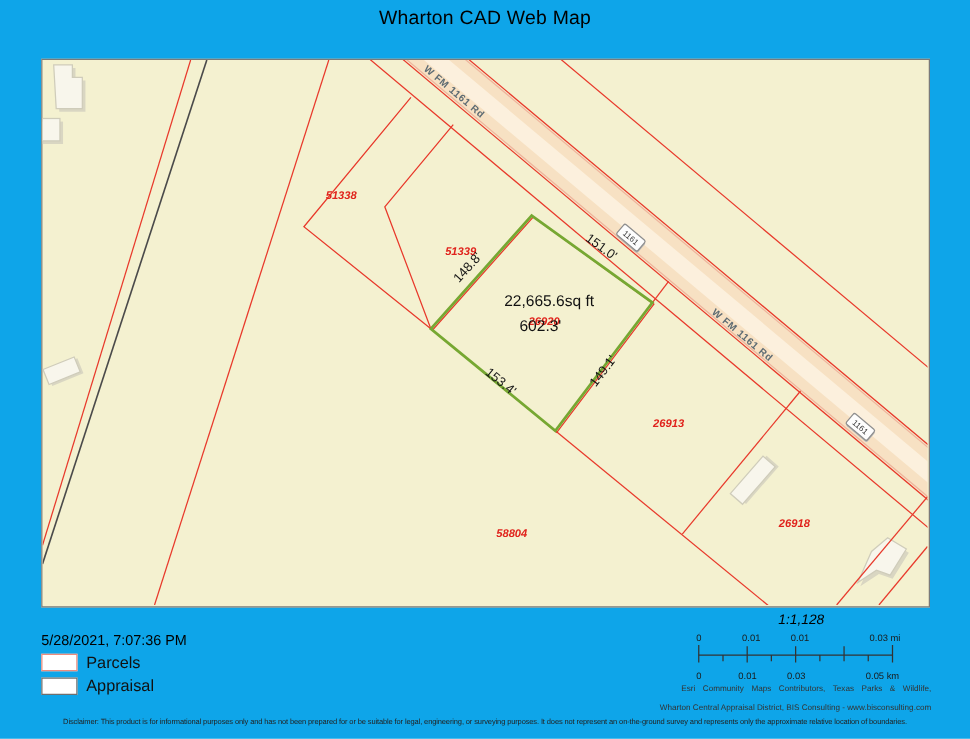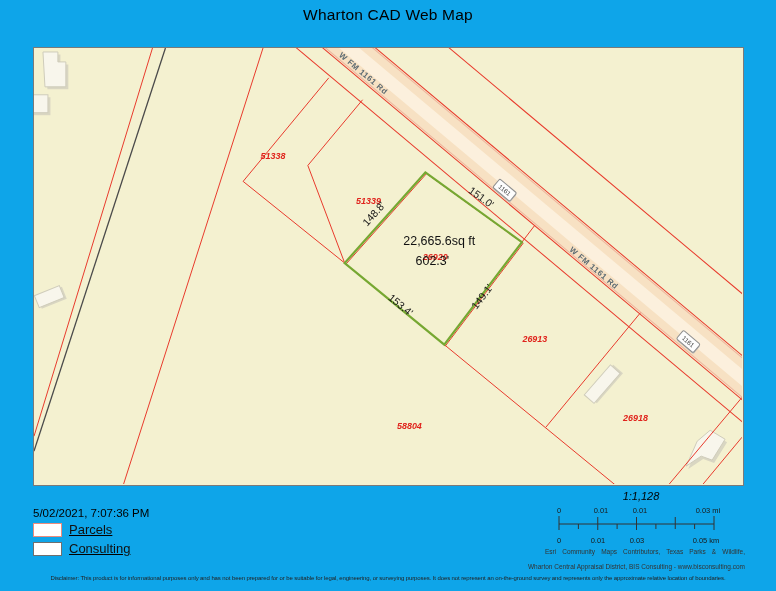--- a/index.html
+++ b/index.html
@@ -9,21 +9,21 @@
     font-size:15.5px;color:#000;letter-spacing:.2px;}
   .map-frame{position:absolute;left:33px;top:47px;width:711px;height:439px;
     border:1.5px solid #7a7a7a;box-sizing:border-box;background:#f4f1d0;overflow:hidden;}
   svg text{font-family:"Liberation Sans",sans-serif;}
   .parcel-id{font-size:9px;font-weight:bold;font-style:italic;fill:#e0231c;}
   .dim-lbl{font-size:10.5px;fill:#161616;}
   .big-lbl{font-size:12.5px;fill:#111;}
   .road-lbl{font-size:8px;font-weight:bold;fill:#5d6b73;letter-spacing:.6px;}
   .shield-txt{font-size:6.5px;fill:#3c3c3c;}
   .timestamp{position:absolute;left:33px;top:507px;font-size:11.5px;color:#000;}
-  .legend-row{position:absolute;left:33px;display:flex;align-items:center;text-decoration:underline;}
+  .legend-row{position:absolute;left:33px;display:flex;align-items:center;}
   .legend-swatch{width:29px;height:14px;background:#fff;box-sizing:border-box;margin-right:7px;}
   .sw-parcels{border:1.5px solid #ec8c7d;}
   .sw-abstracts{border:1.5px solid #6f6f6f;}
   .legend-label{font-size:13px;color:#111;}
   .scale-ratio{position:absolute;left:581px;top:490px;width:120px;text-align:center;
     font-size:11px;color:#000;font-style:italic;}
   .scalebar-svg{position:absolute;left:548px;top:502px;}
   .scale-num{font-size:7.5px;fill:#1a1a1a;}
   .attr1{position:absolute;right:31px;top:548px;width:200px;font-size:6.5px;color:#333;
     text-align:justify;text-align-last:justify;line-height:8px;}
@@ -114,29 +114,29 @@
 
       <text class="big-lbl" x="407" y="198" text-anchor="middle">22,665.6sq ft</text>
       <text class="big-lbl" x="400" y="218" text-anchor="middle">602.3'</text>
       <text class="dim-lbl" text-anchor="middle" transform="translate(344,169) rotate(-48)">148.8'</text>
       <text class="dim-lbl" text-anchor="middle" transform="translate(447,153) rotate(36)">151.0'</text>
       <text class="dim-lbl" text-anchor="middle" transform="translate(366,261) rotate(39)">153.4'</text>
       <text class="dim-lbl" text-anchor="middle" transform="translate(453,252) rotate(-53)">149.1'</text>
     </svg>
   </div>
 
-  <div class="timestamp">5/02/2021, 7:07:36 PM</div>
+  <div class="timestamp">5/28/2021, 7:07:36 PM</div>
 
   <div class="legend-row" style="top:522px;">
     <span class="legend-swatch sw-parcels"></span>
     <span class="legend-label">Parcels</span>
   </div>
   <div class="legend-row" style="top:541px;">
     <span class="legend-swatch sw-abstracts"></span>
-    <span class="legend-label">Consulting</span>
+    <span class="legend-label">Appraisal</span>
   </div>
 
   <div class="scale-ratio">1:1,128</div>
 
   <svg class="scalebar-svg" width="210" height="48" viewBox="0 0 210 48">
     <line x1="11" y1="22" x2="166" y2="22" stroke="#333" stroke-width="1"></line>
 
     <line x1="11" y1="14" x2="11" y2="28" stroke="#333" stroke-width="1"></line>
     <line x1="166" y1="14" x2="166" y2="28" stroke="#333" stroke-width="1"></line>
 

